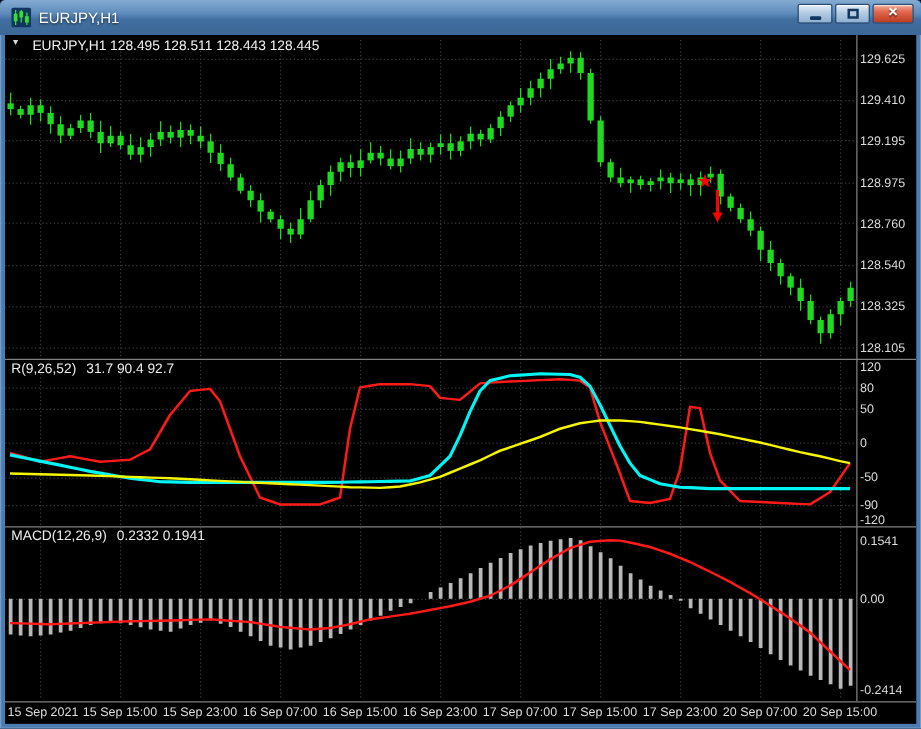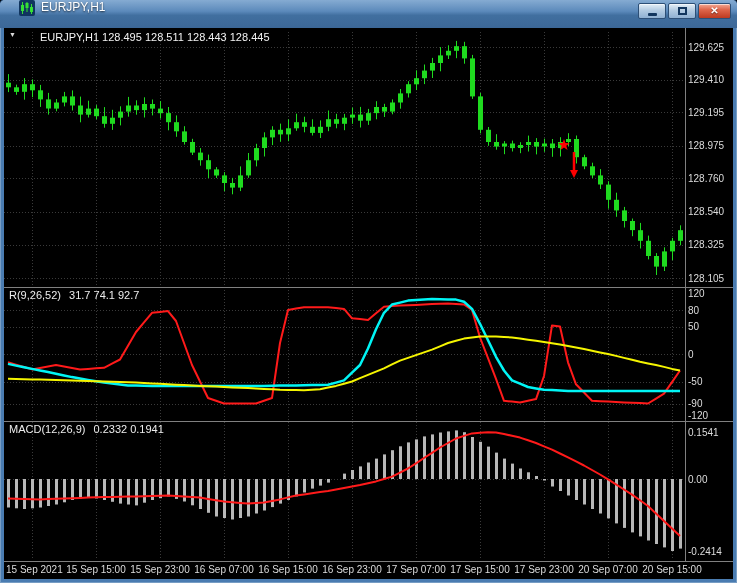--- a/index.html
+++ b/index.html
@@ -1,35 +1,35 @@
 <!DOCTYPE html>
 <html><head>
 <meta charset="utf-8">
 <style>
   *{margin:0;padding:0;box-sizing:border-box}
   html,body{width:737px;height:583px;overflow:hidden;background:#000;font-family:"Liberation Sans",sans-serif}
   .window{position:relative;width:737px;height:583px;background:#4a7cb1;border-radius:5px 5px 0 0;
           box-shadow:inset 0 0 0 1px rgba(255,255,255,.25),0 0 0 1px #1f4066}
   .titlebar{position:absolute;top:0;left:0;right:0;height:28px;border-radius:5px 5px 0 0;
             background:linear-gradient(180deg,#85abd2 0%,#5c8abb 40%,#416f9f 55%,#3c6797 100%);
-            display:flex;padding:0 16px}
+            display:flex;align-items:center;padding:0 6px}
   .app-icon{width:16px;height:16px;margin:0 6px 0 3px;flex:0 0 auto}
   .title{color:#fff;font-size:12px;text-shadow:0 1px 2px rgba(0,0,0,.7);flex:1;white-space:nowrap}
   .win-buttons{position:absolute;top:3px;right:6px;display:flex;gap:2px}
   .btn{width:28px;height:16px;border:1px solid #2d4f76;border-radius:2px;
        background:linear-gradient(#e4eef7,#b3cbe2 45%,#8fb0d2);
        display:flex;align-items:center;justify-content:center;
        box-shadow:inset 0 1px 0 rgba(255,255,255,.6)}
   .btn.close{width:33px;background:linear-gradient(#f3ab97,#df674c 40%,#bd3a20);}
   .glyph-min{width:9px;height:3px;background:#12365e;margin-top:7px;border-radius:1px}
   .glyph-max{width:9px;height:8px;border:2px solid #12365e;background:transparent}
   .btn.close span{color:#fff;font-size:10px;font-weight:bold;line-height:1;text-shadow:0 1px 1px rgba(0,0,0,.5)}
   .client{position:absolute;left:4px;top:28px;width:729px;height:551px;background:#000;overflow:hidden}
   #chart-svg{position:absolute;left:0;top:0}
-  .ohlc{position:absolute;left:5px;top:3px;color:#f2f2f2;font-size:11px;display:flex;align-items:flex-start;gap:24px;white-space:nowrap}
+  .ohlc{position:absolute;left:5px;top:3px;color:#f2f2f2;font-size:11px;display:flex;align-items:flex-start;gap:10px;white-space:nowrap}
   .oct-arrow{color:#d9d9d9;font-size:7px;line-height:1;cursor:pointer}
   .panel-label{position:absolute;left:5px;color:#ededed;font-size:11px;white-space:nowrap}
   #ind-label{top:261px}
   #macd-label{top:395px}
   .panel-label span{margin-right:5px}
 </style>
 </head>
 <body>
 
 <div class="window">
@@ -398,21 +398,21 @@
         </g>
       </svg>
 
     <div class="ohlc">
       <span class="oct-arrow">▼</span>
       <span>EURJPY,H1 128.495 128.511 128.443 128.445</span>
     </div>
 
     <div class="panel-label" id="ind-label">
       <span>R(9,26,52)</span>
-      <span>31.7 74.1 92.7</span>
+      <span>31.7 90.4 92.7</span>
     </div>
 
     <div class="panel-label" id="macd-label">
       <span>MACD(12,26,9)</span>
       <span>0.2332 0.1941</span>
     </div>
   </div>
 </div>
 
 </body></html>

